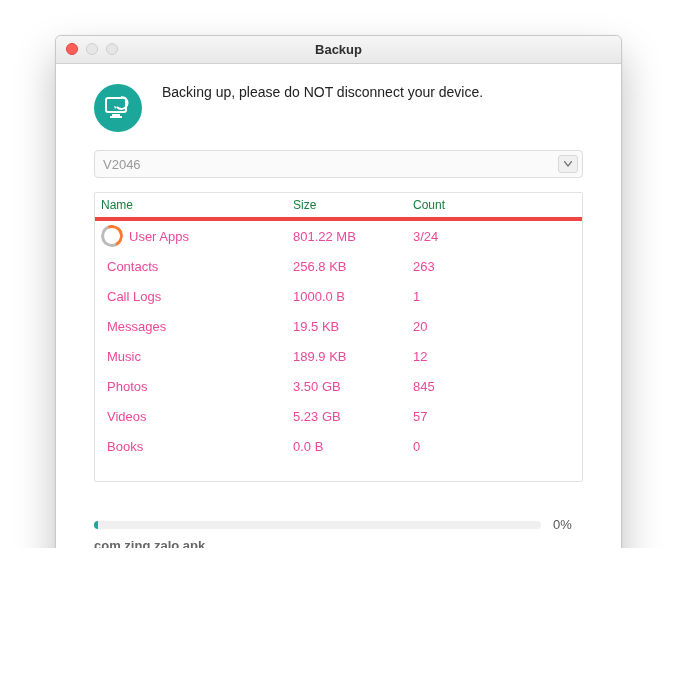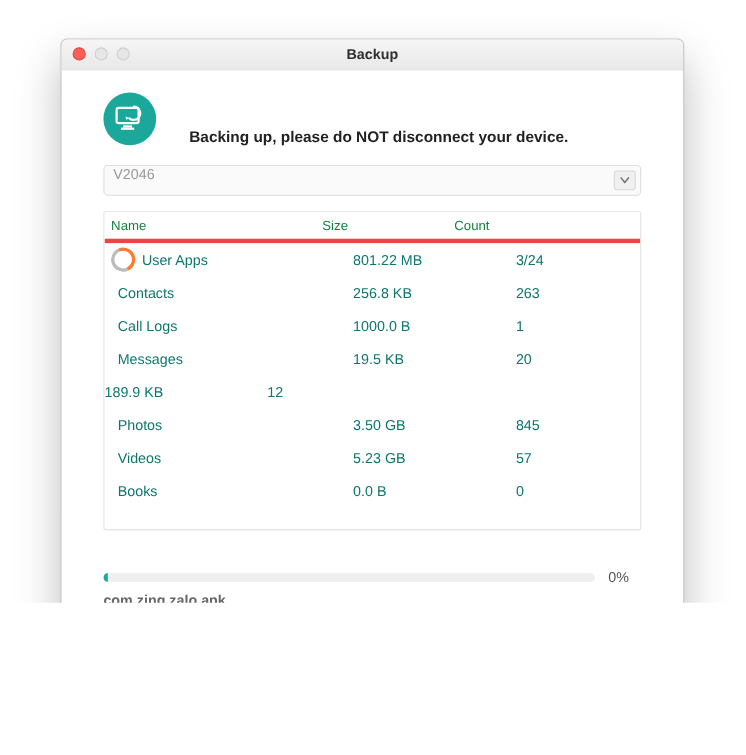--- a/index.html
+++ b/index.html
@@ -15,39 +15,39 @@
     border-bottom:1px solid #d0d0d0;position:relative;
     display:flex;align-items:center;justify-content:center;
     border-top-left-radius:6px;border-top-right-radius:6px;
   }
   .tl-buttons{position:absolute;left:10px;top:7px;display:flex;gap:8px;}
   .tlb{width:12px;height:12px;border-radius:50%;box-sizing:border-box;}
   .tlb.red{background:#ff5f57;border:1px solid #e24640;}
   .tlb.gray{background:#e6e6e6;border:1px solid #cfcfcf;}
   .titlebar-title{font-size:13px;font-weight:600;color:#2e2e2e;}
   .body{flex:1;padding:20px 38px 20px 38px;display:flex;flex-direction:column;}
-  .hdr{display:flex;align-items:flex-end;gap:30px;margin-bottom:18px;font-weight:bold;}
+  .hdr{display:flex;align-items:flex-start;gap:20px;margin-bottom:18px;}
   .hdr-icon{
     width:48px;height:48px;border-radius:50%;background:#1ba89b;
     display:flex;align-items:center;justify-content:center;flex:0 0 auto;
   }
   .hdr-text{font-size:14px;color:#222;}
   .device-select{
     position:relative;height:26px;border:1px solid #dcdcdc;border-radius:4px;
-    background:#fafafa;display:flex;align-items:flex-start;padding:0 22px 0 8px;
+    background:#fafafa;display:flex;align-items:center;padding:0 22px 0 8px;
     color:#999;font-size:13px;margin-bottom:14px;
   }
   .device-select .chev{
     position:absolute;right:4px;top:4px;width:18px;height:16px;border-radius:3px;
     background:#f0f0f0;display:flex;align-items:center;justify-content:center;border:1px solid #d8d8d8;
   }
   .tbl{border:1px solid #e2e2e2;border-radius:2px;overflow:hidden;}
   .thead,.trow{display:flex;align-items:center;font-size:13px;}
   .thead{height:24px;background:#fff;border-bottom:4px solid #ef4444;color:#15803d;font-size:12px;}
-  .trow{height:30px;color:#0f766e;gap:28px;}
+  .trow{height:30px;color:#ec4899;}
   .c-name{flex:0 0 192px;padding-left:6px;display:flex;align-items:center;gap:6px;}
   .c-size{flex:0 0 120px;}
   .c-count{flex:1;}
   .tbody{padding-bottom:20px;}
   .spinner{
     width:16px;height:16px;border-radius:50%;
     border:3px solid #bbb;border-top-color:#ff7a2f;border-right-color:#ff7a2f;
     transform:rotate(20deg);flex:0 0 auto;
   }
   .spacer{flex:1;}
@@ -134,20 +134,24 @@
             </div>
             <div class="trow">
               <div class="c-name">
                 <div style="width: 16px; flex: 0 0 0px;"></div>
                 <span>Messages</span>
               </div>
               <div class="c-size">19.5 KB</div>
               <div class="c-count">20</div>
             </div>
             <div class="trow">
+              <div class="c-name">
+                <div style="width: 16px; flex: 0 0 0px;"></div>
+                <span>Music</span>
+              </div>
               <div class="c-size">189.9 KB</div>
               <div class="c-count">12</div>
             </div>
             <div class="trow">
               <div class="c-name">
                 <div style="width: 16px; flex: 0 0 0px;"></div>
                 <span>Photos</span>
               </div>
               <div class="c-size">3.50 GB</div>
               <div class="c-count">845</div>

